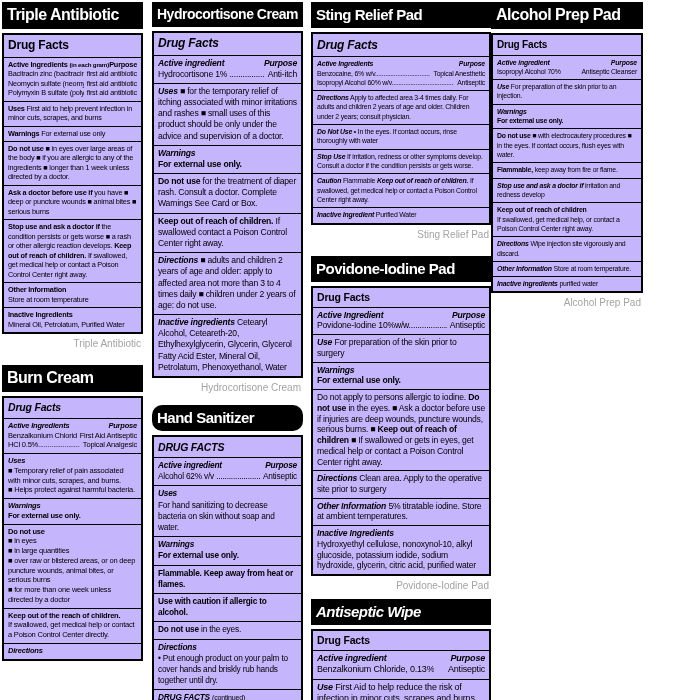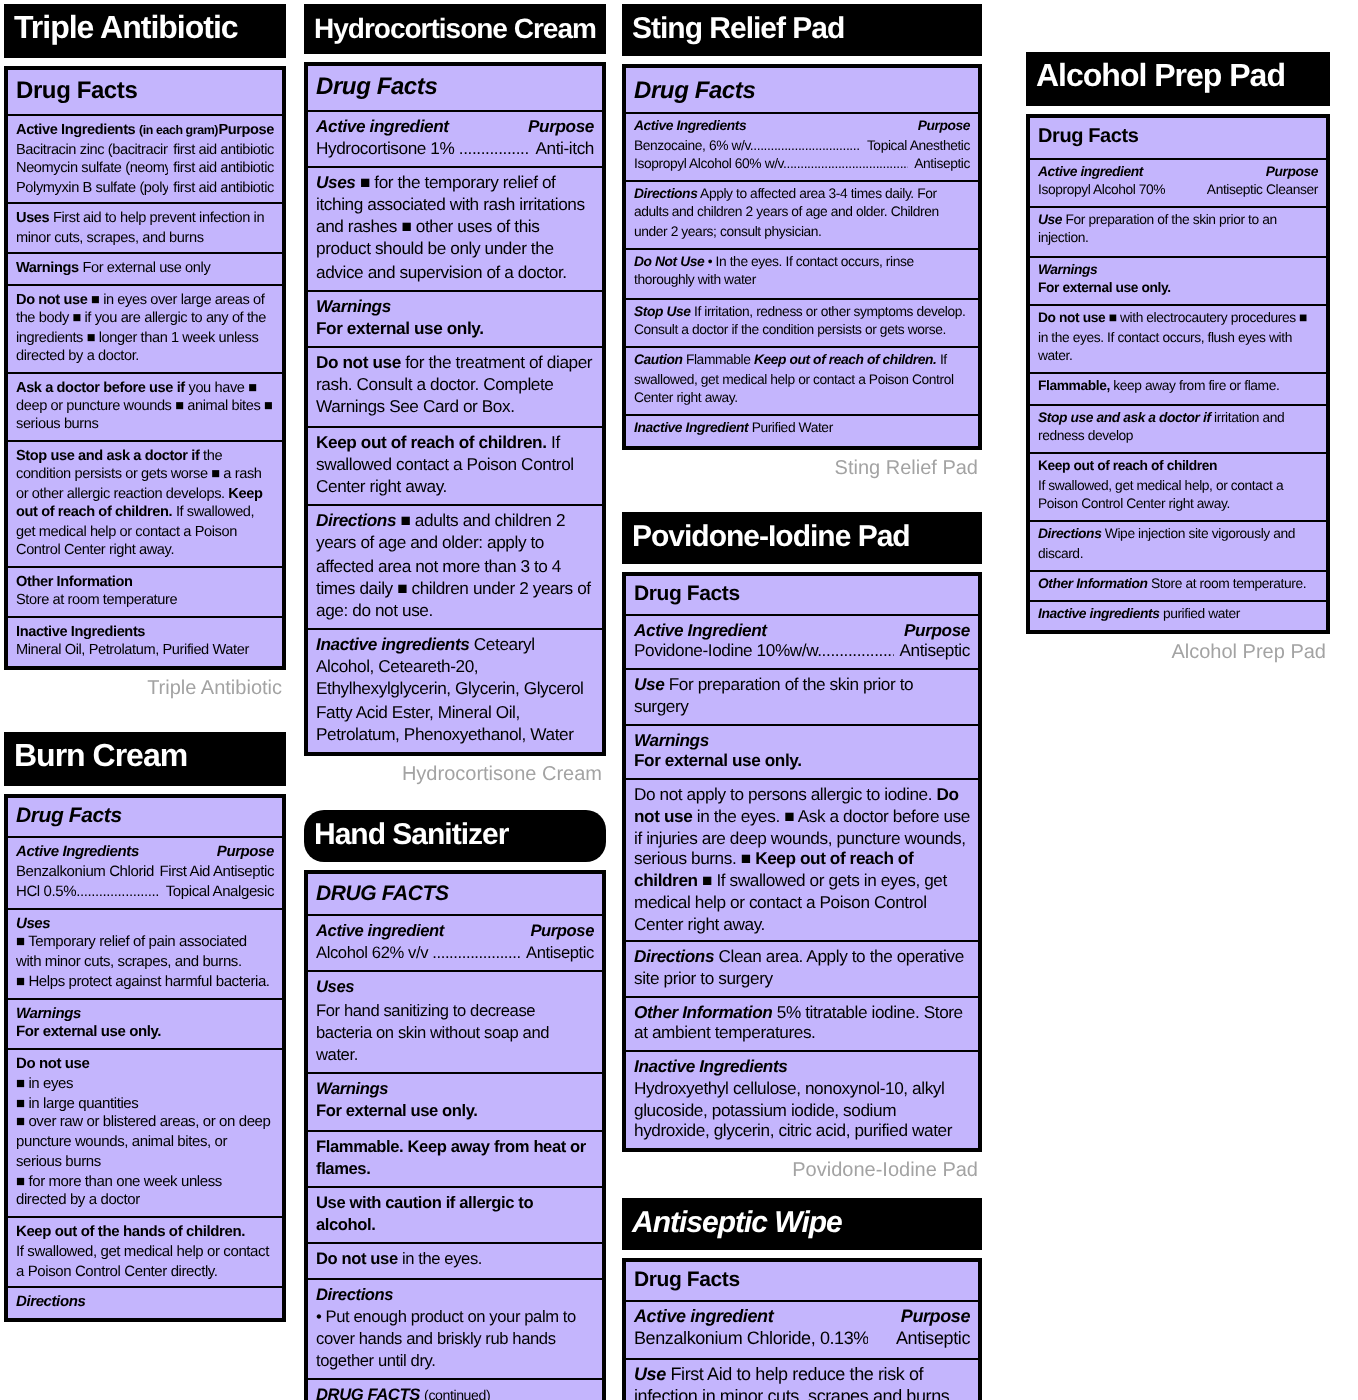--- a/index.html
+++ b/index.html
@@ -100,21 +100,21 @@
           <span class="b it blk">Warnings</span>
           <span class="b blk">For external use only.</span>
         </div>
       <div class="sec">
           <span class="b blk">Do not use</span>
           <span class="pre blk">■ in eyes
 ■ in large quantities
 ■ over raw or blistered areas, or on deep puncture wounds, animal bites, or serious burns
 ■ for more than one week unless directed by a doctor</span>
         </div>
-      <div class="sec"><span class="b blk">Keep out of the hands of children.</span><span>If swallowed, get medical help or contact a Poison Control Center directly.</span></div>
+      <div class="sec"><span class="b blk">Keep out of the reach of children.</span><span>If swallowed, get medical help or contact a Poison Control Center directly.</span></div>
       <div class="sec">
           <span class="b it blk">Directions</span>
         </div>
 
     </div>
 
   </div>
 
   <div class="col" style="left:152px; width:151px;">
 
@@ -124,21 +124,21 @@
       <div class="sec">
         <div class="aihead it">
             <span>Active ingredient</span>
             <span>Purpose</span>
           </div>
         <div class="airow">
             <span class="l">Hydrocortisone 1% ..........................</span>
             <span class="r">Anti-itch</span>
           </div>
       </div>
-      <div class="sec"><span class="b it">Uses</span> <span>■ for the temporary relief of itching associated with rash irritations and rashes ■ other uses of this product should be only under the advice and supervision of a doctor.</span></div>
+      <div class="sec"><span class="b it">Uses</span> <span>■ for the temporary relief of itching associated with minor irritations and rashes ■ small uses of this product should be only under the advice and supervision of a doctor.</span></div>
       <div class="sec">
           <span class="b it blk">Warnings</span>
           <span class="b blk">For external use only.</span>
         </div>
       <div class="sec"><span class="b">Do not use</span> <span>for the treatment of diaper rash. Consult a doctor. Complete Warnings See Card or Box.</span></div>
       <div class="sec"><span class="b">Keep out of reach of children.</span> <span>If swallowed contact a Poison Control Center right away.</span></div>
       <div class="sec"><span class="b it">Directions</span> <span>■ adults and children 2 years of age and older: apply to affected area not more than 3 to 4 times daily ■ children under 2 years of age: do not use.</span></div>
       <div class="sec"><span class="b it">Inactive ingredients</span> <span>Cetearyl Alcohol, Ceteareth-20, Ethylhexylglycerin, Glycerin, Glycerol Fatty Acid Ester, Mineral Oil, Petrolatum, Phenoxyethanol, Water</span></div>
     </div>
     <div class="cap">Hydrocortisone Cream</div>
@@ -232,21 +232,21 @@
             <span class="l">Benzalkonium Chloride, 0.13%</span>
             <span class="r">Antiseptic</span>
           </div>
       </div>
       <div class="sec"><span class="b it">Use</span> <span>First Aid to help reduce the risk of infection in minor cuts, scrapes and burns.</span></div>
 
     </div>
 
   </div>
 
-  <div class="col" style="left:513px; width:152px;margin-top:24px;">
+  <div class="col" style="left:491px; width:152px;">
 
     <div class="tbar t16">Alcohol Prep Pad</div>
     <div class="card fs-ap">
       <div class="sec df df2" style="font-size:10px;">Drug Facts</div>
       <div class="sec">
         <div class="aihead it">
             <span>Active ingredient</span>
             <span>Purpose</span>
           </div>
         <div class="airow">

